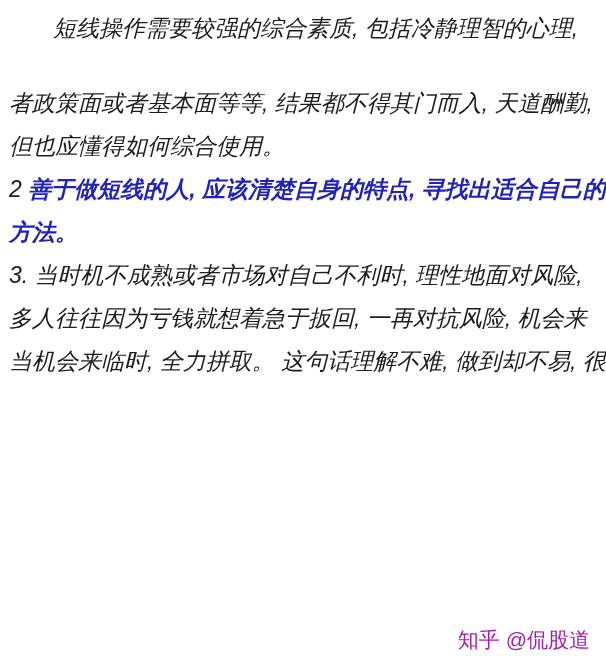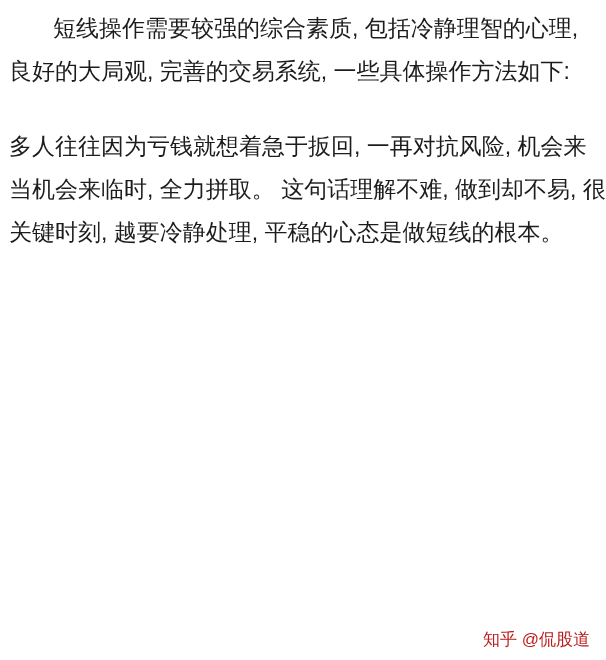--- a/index.html
+++ b/index.html
@@ -18,20 +18,21 @@
     position: absolute;
     left: 9px;
     top: 7px;
     right: 12px;
     color: #1c1c1c;
     font-size: 23px;
     font-weight: 500;
   }
   .para {
     margin: 0;
+    font-style: italic;
   }
   .para.gap-after {
     margin-bottom: 32px;
   }
   .line {
     height: 43px;
     line-height: 43px;
     white-space: nowrap;
     overflow: visible;
   }
@@ -43,38 +44,43 @@
     font-weight: bold;
   }
   .para.highlight .prefix {
     color: #1c1c1c;
     font-weight: normal;
   }
   .watermark {
     position: absolute;
     right: 16px;
     bottom: 8px;
-    color: #b91c1c;
-    font-size: 17px;
+    color: #a21caf;
+    font-size: 21px;
     line-height: 24px;
     white-space: nowrap;
   }
 </style>
 </head>
 <body>
 
 <div class="doc">
     <div class="para gap-after">
       <div class="line indent">短线操作需要较强的综合素质, 包括冷静理智的心理,</div>
-      <div class="line">良好的大局观, 完善的交易系统, 一些具体操作方法如下:</div>
     </div>
     <div class="para">
+      <div class="line">者政策面或者基本面等等, 结果都不得其门而入, 天道酬勤,</div>
+      <div class="line">但也应懂得如何综合使用。</div>
+    </div>
+    <div class="para highlight">
+      <div class="line"><span class="prefix">2 </span><span>善于做短线的人, 应该清楚自身的特点, 寻找出适合自己的</span></div>
+      <div class="line">方法。</div>
     </div>
     <div class="para">
+      <div class="line">3. 当时机不成熟或者市场对自己不利时, 理性地面对风险,</div>
       <div class="line">多人往往因为亏钱就想着急于扳回, 一再对抗风险, 机会来</div>
       <div class="line">当机会来临时, 全力拼取。 这句话理解不难, 做到却不易, 很</div>
     </div>
     <div class="para">
-      <div class="line">关键时刻, 越要冷静处理, 平稳的心态是做短线的根本。</div>
     </div>
   </div>
 
 <div class="watermark">知乎 @侃股道</div>
 
 </body></html>

